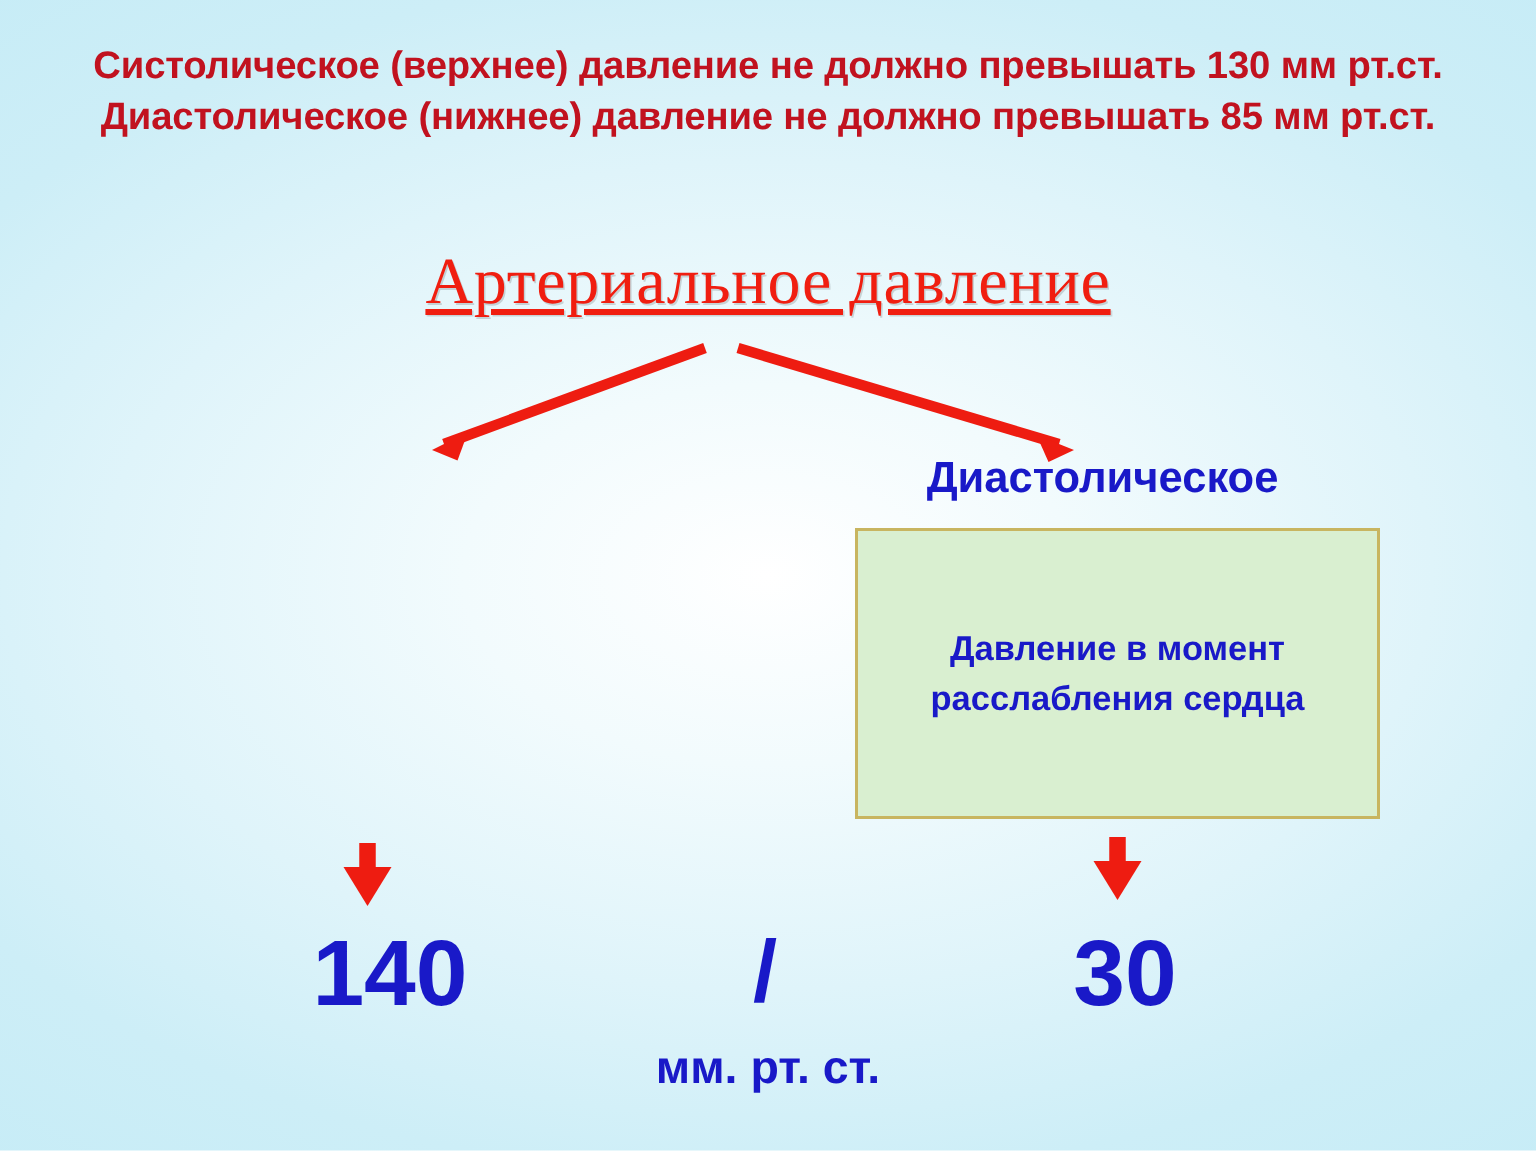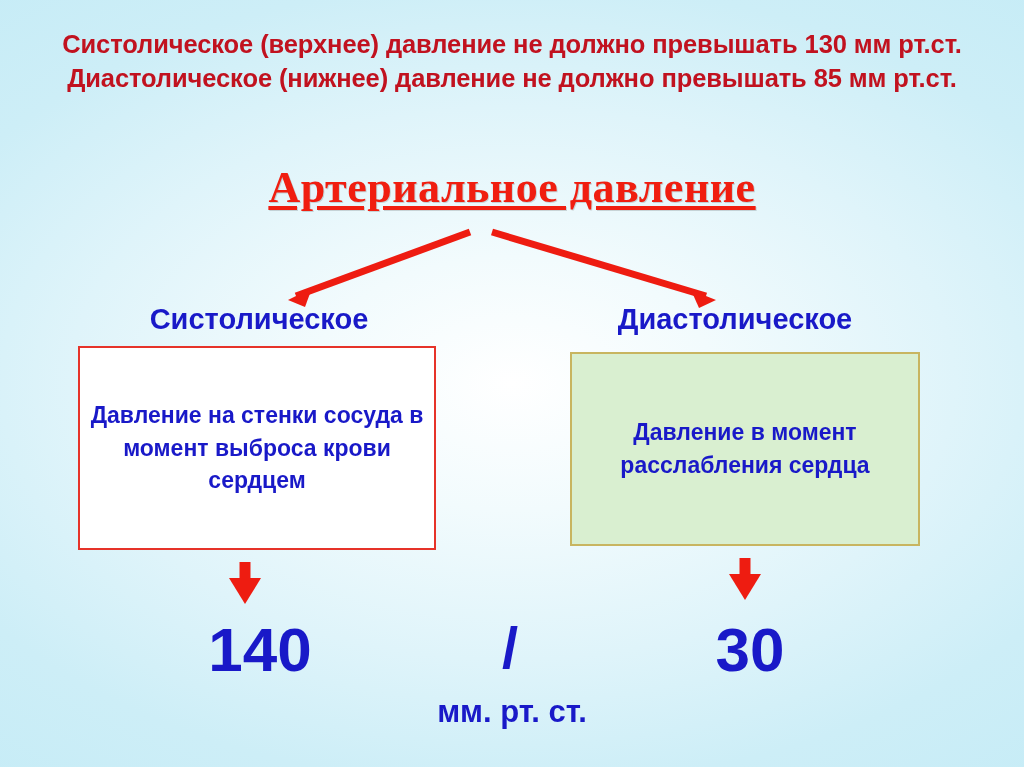--- a/index.html
+++ b/index.html
@@ -37,21 +37,21 @@
 
   
   .main-title {
     position: absolute;
     top: 162px;
     left: 0;
     width: 1024px;
     text-align: center;
     font-family: "Liberation Serif", serif;
     font-size: 44px;
-    font-weight: bold;
+    font-weight: normal;
     color: #f01e10;
     text-decoration: underline;
     text-underline-offset: 4px;
     text-shadow: 1px 1px 0 rgba(0,0,0,0.15);
     letter-spacing: 0.5px;
   }
 
   
   .arrows {
     position: absolute;
@@ -152,26 +152,22 @@
       <line x1="245" y1="562" x2="245" y2="588" stroke="#ee1c11" stroke-width="11"></line>
       <polygon points="245,604 229,578 261,578" fill="#ee1c11"></polygon>
     </g>
 
     <g>
       <line x1="745" y1="558" x2="745" y2="584" stroke="#ee1c11" stroke-width="11"></line>
       <polygon points="745,600 729,574 761,574" fill="#ee1c11"></polygon>
     </g>
   </svg>
 
-  <div class="branch-label left">Систолическое</div>
   <div class="branch-label right">Диастолическое</div>
 
-  <div class="desc-box left">
-    <span>Давление на стенки сосуда в момент выброса крови сердцем</span>
-  </div>
 
   <div class="desc-box right">
     <span>Давление в момент расслабления сердца</span>
   </div>
 
   <div class="value left">140</div>
   <div class="value slash">/</div>
   <div class="value right">30</div>
 
   <div class="units">мм. рт. ст.</div>

